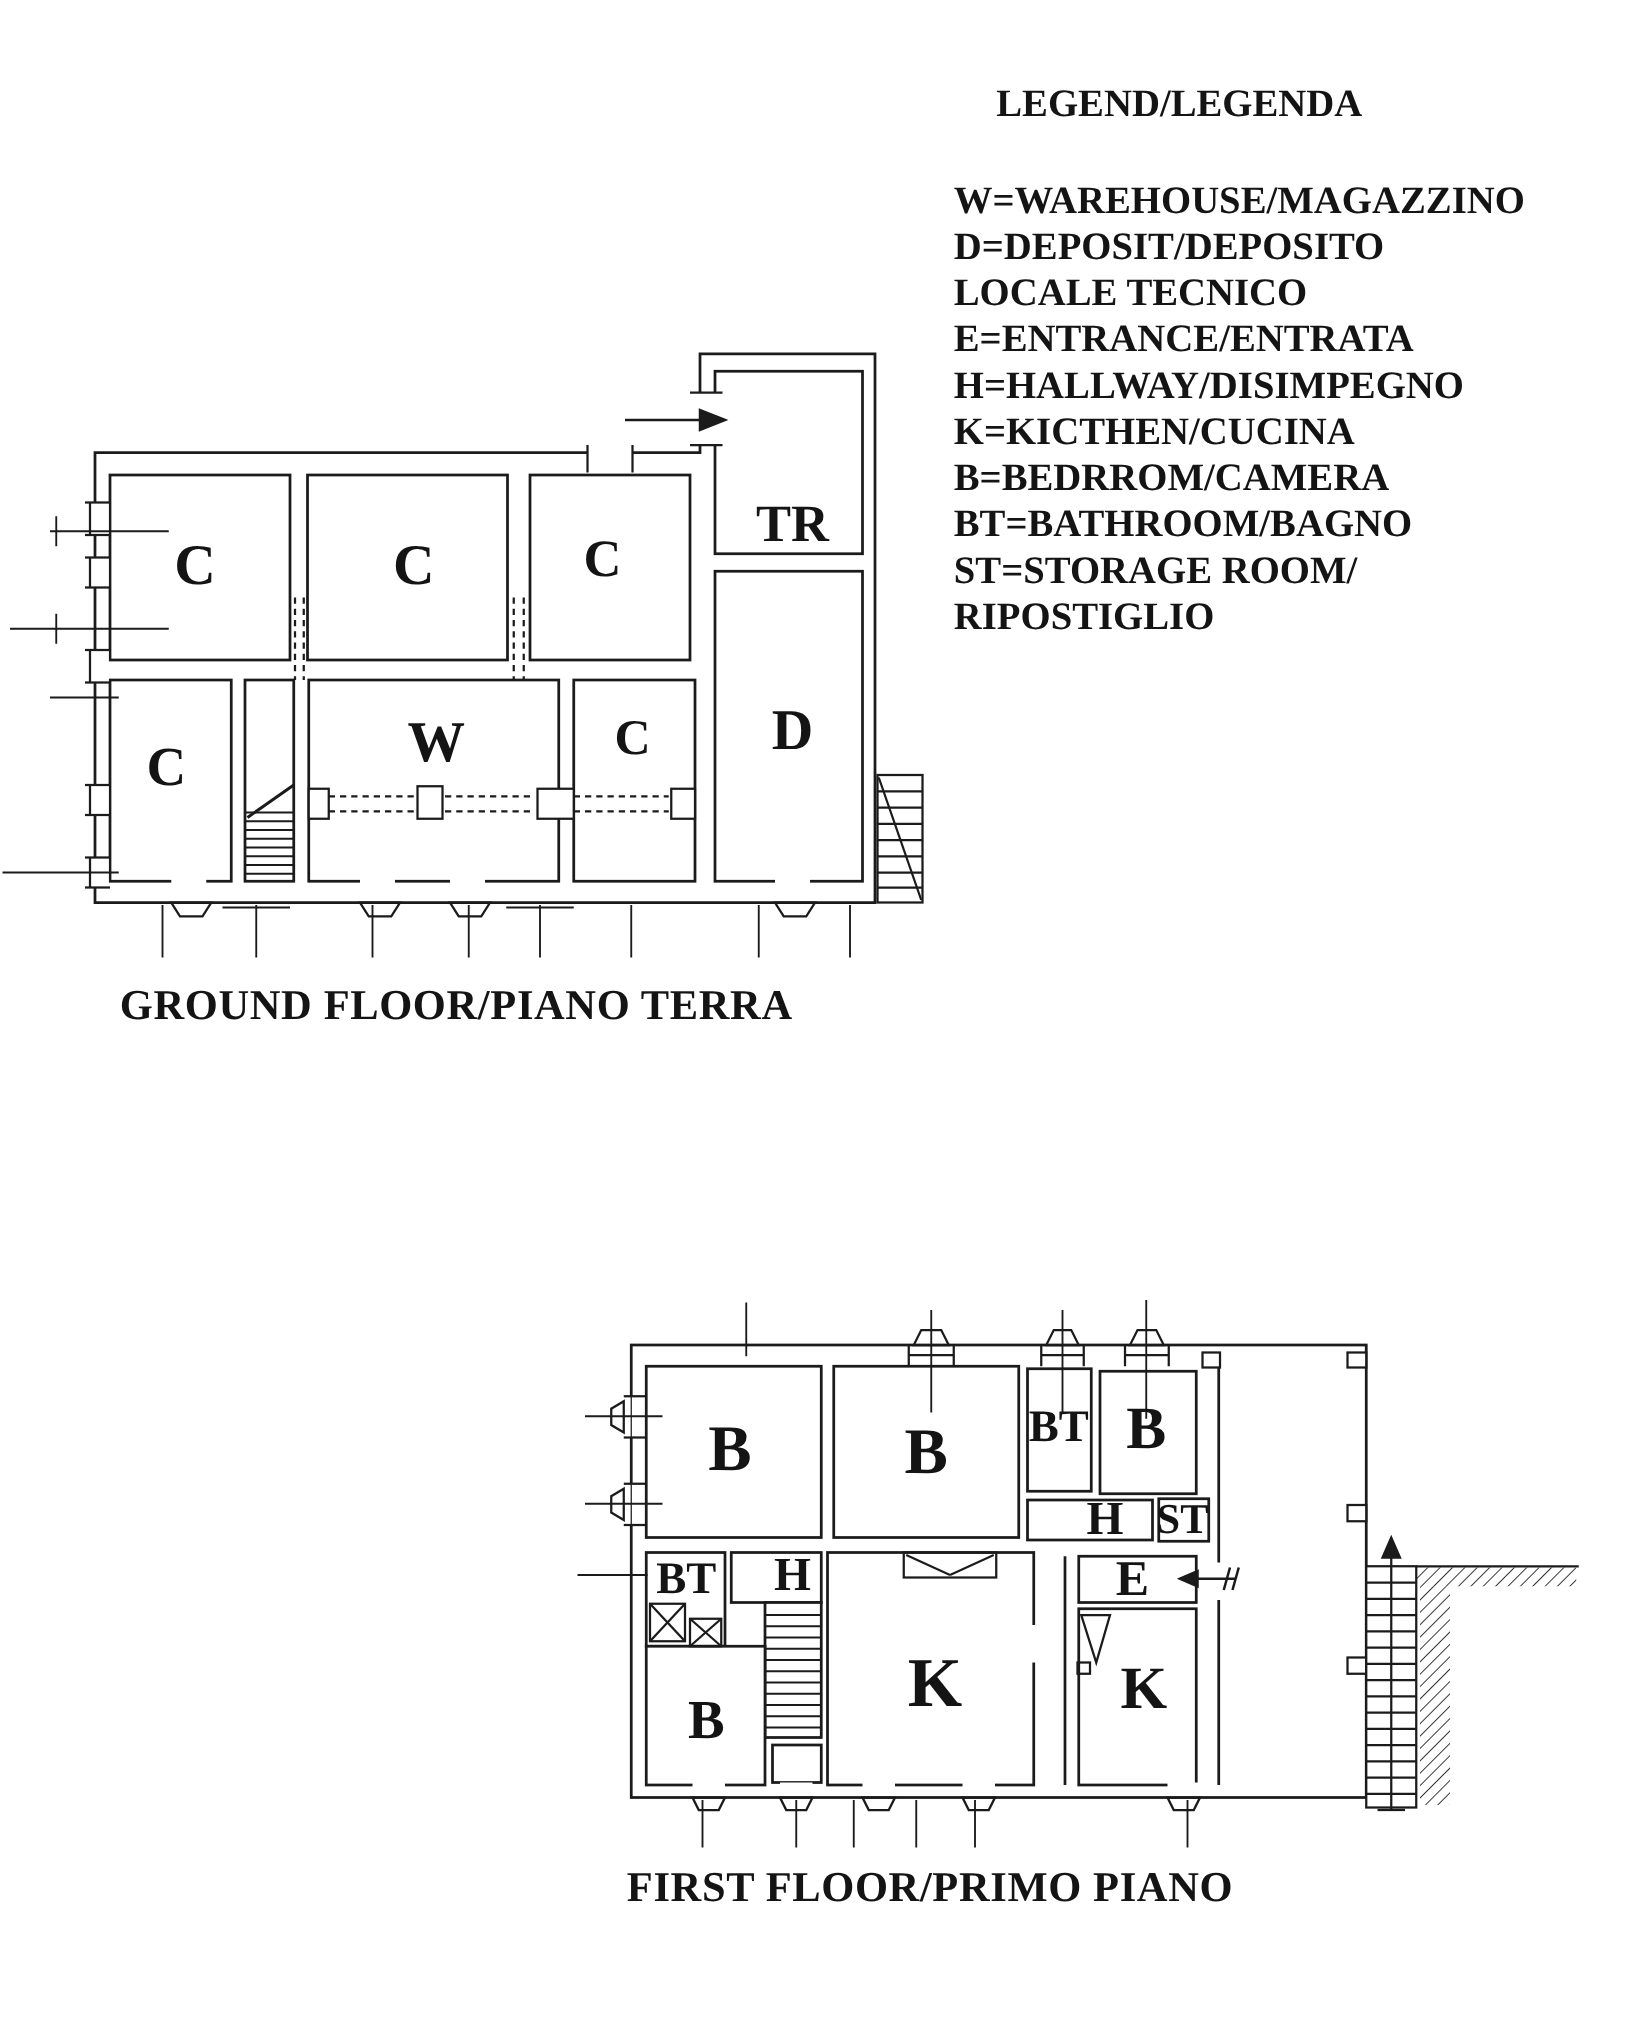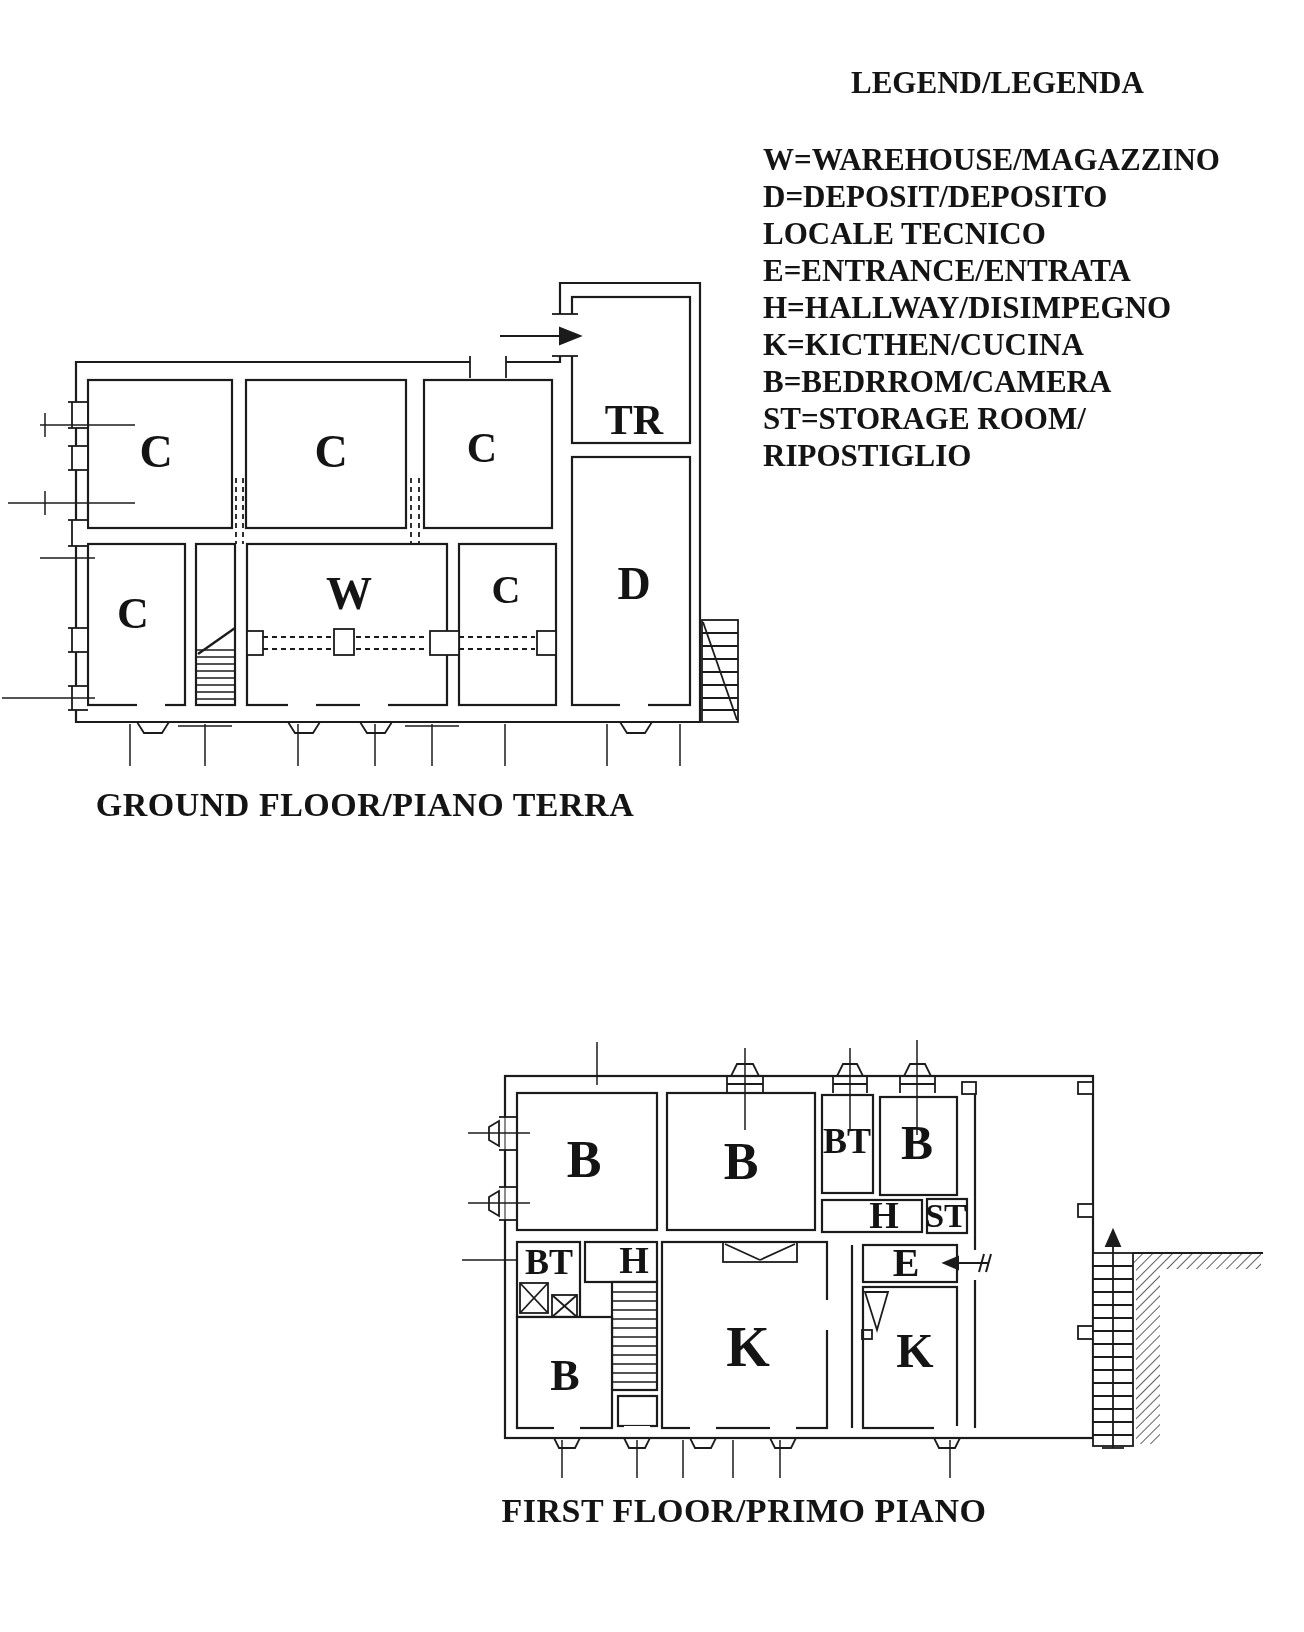--- a/index.html
+++ b/index.html
@@ -15,21 +15,21 @@
   }
   .caption{
     position:absolute;transform:translateX(-50%);
     font-weight:700;font-size:34px;white-space:nowrap;color:#141414;
     letter-spacing:0.5px;
   }
   .legend{
     position:absolute;left:763px;top:64px;
     font-weight:700;font-size:31px;line-height:37px;white-space:nowrap;color:#141414;
   }
-  .legend-title{margin-left:12px;text-align:center;}
+  .legend-title{margin-left:34px;}
   .legend-gap{height:40px;}
 </style>
 </head>
 <body>
 
 <svg id="plan-canvas" viewBox="0 0 1304 1632" xmlns="http://www.w3.org/2000/svg">
   <defs>
     <pattern id="hatch" width="7" height="7" patternUnits="userSpaceOnUse" patternTransform="rotate(45)">
       <line x1="0" y1="0" x2="0" y2="7" stroke="#1b1b1b" stroke-width="1.4"></line>
     </pattern>
@@ -322,20 +322,21 @@
 <div class="legend">
   <div class="legend-title">LEGEND/LEGENDA</div>
   <div class="legend-gap"></div>
   <div>W=WAREHOUSE/MAGAZZINO</div>
   <div>D=DEPOSIT/DEPOSITO</div>
   <div>LOCALE TECNICO</div>
   <div>E=ENTRANCE/ENTRATA</div>
   <div>H=HALLWAY/DISIMPEGNO</div>
   <div>K=KICTHEN/CUCINA</div>
   <div>B=BEDRROM/CAMERA</div>
+  <div>BT=BATHROOM/BAGNO</div>
   <div>ST=STORAGE ROOM/</div>
   <div>RIPOSTIGLIO</div>
 </div>
 
 <div>
   <span class="room-label" style="left:156px;top:452px;font-size:46px;">C</span>
   <span class="room-label" style="left:331px;top:452px;font-size:46px;">C</span>
   <span class="room-label" style="left:482px;top:448px;font-size:42px;">C</span>
   <span class="room-label" style="left:634px;top:372px;font-size:42px;margin-top:48px;">TR</span>
   <span class="room-label" style="left:133px;top:614px;font-size:44px;">C</span>

